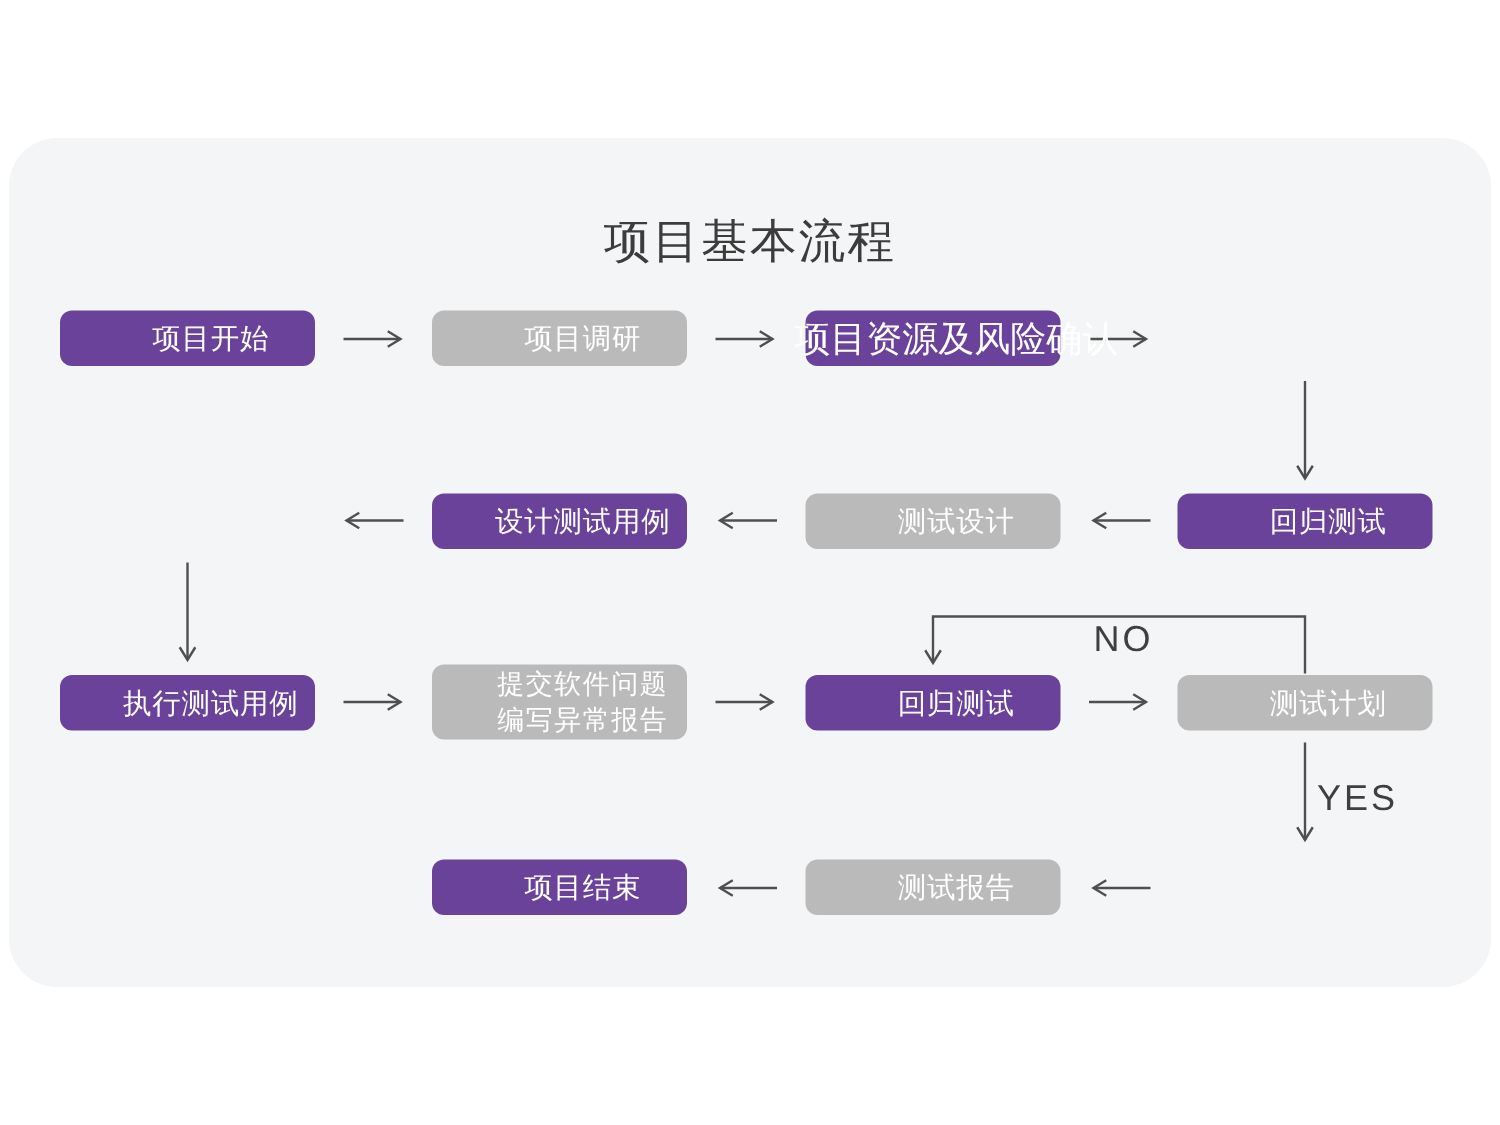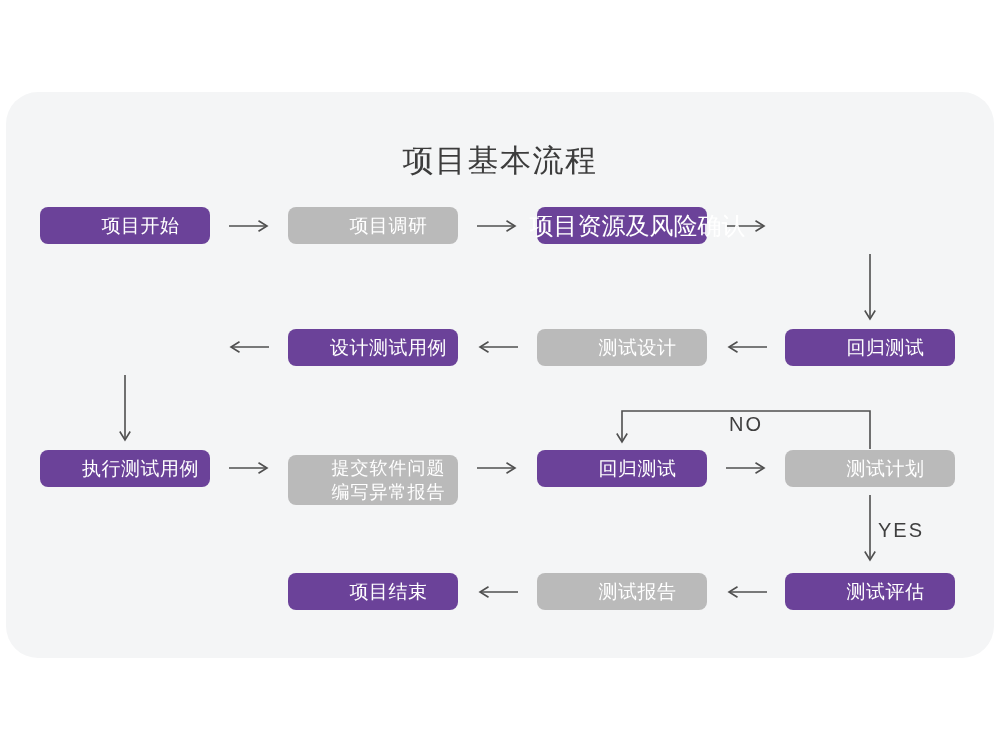--- a/index.html
+++ b/index.html
@@ -35,24 +35,24 @@
     display:flex;align-items:center;justify-content:center;
     font-size:19px;color:var(--node-text);white-space:nowrap;
     letter-spacing:0.5px;
     padding-left:31px;
   }
   .node.primary{background:var(--node-primary);}
   .node.secondary{background:var(--node-secondary);}
   .c1{left:40px}.c2{left:288px}.c3{left:537px}.c4{left:785px}
   .r1{top:207px}.r2{top:329px}.r3{top:450px}.r4{top:573px}
   .node.tall{top:443px;height:50px;font-size:18px;line-height:24px;
-    white-space:pre-line;text-align:left;letter-spacing:1px;margin-top:12px;}
+    white-space:pre-line;text-align:left;letter-spacing:1px;}
   .node.fit{letter-spacing:0;font-size:24px;}
   .edge-label{
-    position:absolute;color:var(--label-text);font-size:20px;
+    position:absolute;color:var(--label-text);font-size:24px;
     letter-spacing:2px;
   }
   .edge-label.no{left:729px;top:413px;}
   .edge-label.yes{left:878px;top:519px;}
 </style>
 </head>
 <body>
 
 <div class="stage">
 
@@ -92,20 +92,19 @@
   <div class="node primary r2 c4">回归测试</div>
   <div class="node secondary r2 c3">测试设计</div>
   <div class="node primary r2 c2">设计测试用例</div>
 
   <div class="node primary r3 c1">执行测试用例</div>
   <div class="node secondary tall c2">提交软件问题
 编写异常报告</div>
   <div class="node primary r3 c3">回归测试</div>
   <div class="node secondary r3 c4">测试计划</div>
 
-  <div class="node primary r4 c4">测试评估</div>
   <div class="node secondary r4 c3">测试报告</div>
   <div class="node primary r4 c2">项目结束</div>
 
   <span class="edge-label no">NO</span>
   <span class="edge-label yes">YES</span>
 
 </div>
 
 </body></html>

